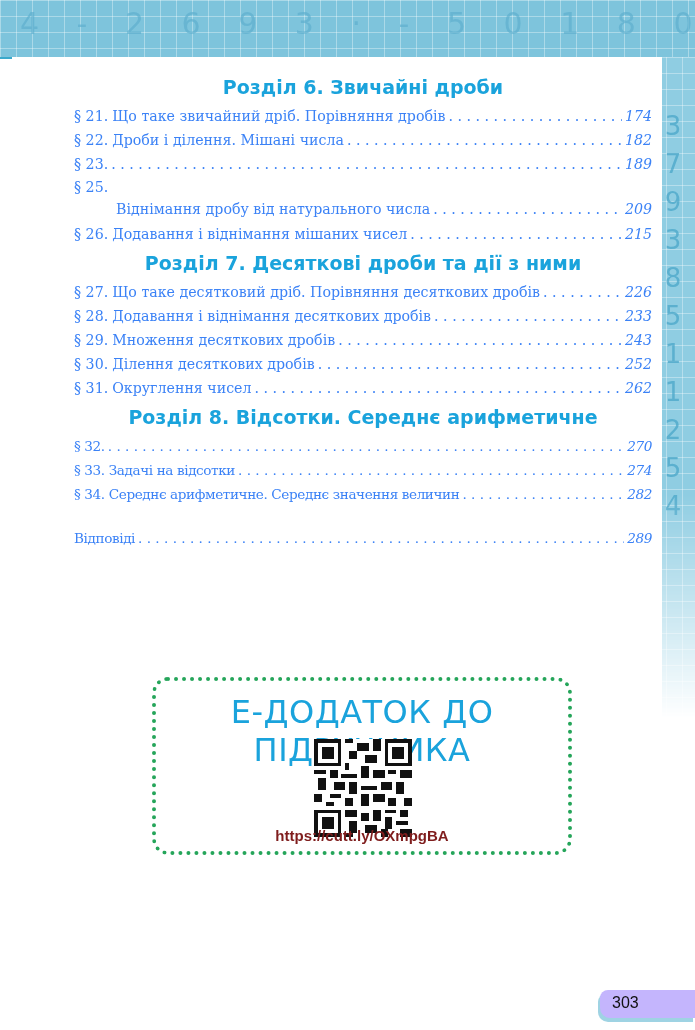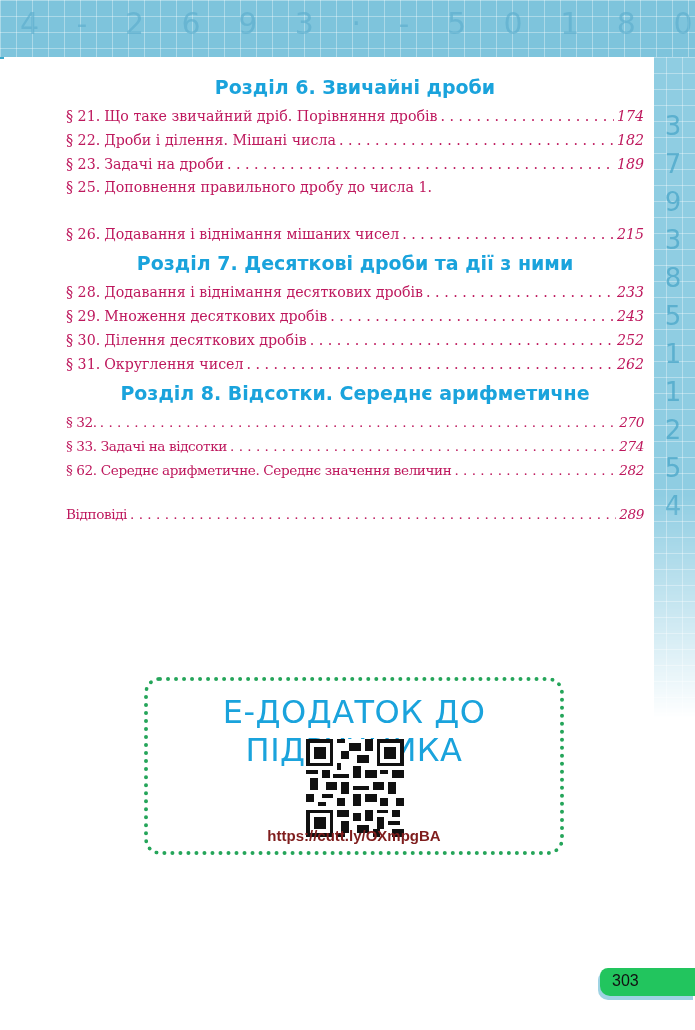--- a/index.html
+++ b/index.html
@@ -18,43 +18,43 @@
     position:absolute; left:650px; top:57px; width:45px; height:973px;
     background-color:#8fcde2;
     background-image:
       linear-gradient(rgba(255,255,255,0.35) 1px, transparent 1px),
       linear-gradient(90deg, rgba(255,255,255,0.35) 1px, transparent 1px);
     background-size:16px 16px;
     -webkit-mask-image:linear-gradient(#000 0%, #000 45%, transparent 68%);
     mask-image:linear-gradient(#000 0%, #000 45%, transparent 68%);
   }
   .right-stripe .vdigits { position:absolute; left:8px; top:50px; width:30px; font-family:"DejaVu Sans", sans-serif; font-size:26px; color:#4aa7c9; line-height:38px; text-align:center; opacity:.75; }
-  .page { position:absolute; left:4px; top:57px; width:650px; height:973px; background:#fff; }
+  .page { position:absolute; left:12px; top:57px; width:650px; height:973px; background:#fff; }
   .toc { position:absolute; left:62px; top:13px; width:578px; }
   .section-title { font-family:"DejaVu Sans", sans-serif; color:#1aa3dc; font-size:19px; text-align:center; margin:0; height:34px; line-height:34px; }
-  .entry { display:flex; align-items:baseline; font-size:14.2px; color:#be185d; line-height:24px; height:24px; white-space:nowrap; }
+  .entry { display:flex; align-items:baseline; font-size:14.2px; color:#3b82f6; line-height:24px; height:24px; white-space:nowrap; }
   .entry.two { height:46px; line-height:22px; flex-direction:column; align-items:stretch; }
   .entry .num { flex:0 0 auto; }
   .entry .text { flex:0 0 auto; padding-left:4px; }
   .entry .dots { flex:1 1 auto; overflow:hidden; letter-spacing:3px; margin:0 3px; }
   .entry .dots::before { content:". . . . . . . . . . . . . . . . . . . . . . . . . . . . . . . . . . . . . . . . . . . . . . . . . . . . . . . . . . . . . . . . . . . . . . . . . . . . ."; letter-spacing:0; }
   .entry .page-num { flex:0 0 auto;font-style:italic; }
   .line2 { display:flex; align-items:baseline; padding-left:38px; }
   .narrow { font-size:13.6px; letter-spacing:-0.4px; }
   .answers { margin-top:20px;justify-content:space-between; }
   .ebox {
     position:absolute; left:140px; top:620px; width:420px; height:178px;
     border:4px dotted #25a55a; border-radius:16px; box-sizing:border-box;
   }
   .ebox .title { font-family:"DejaVu Sans", sans-serif; color:#1aa3dc; font-size:32px; text-align:center; margin-top:12px; letter-spacing:0.5px; }
   .qr { position:absolute; left:157px; top:58px; width:100px; height:98px; }
   .ebox .url { position:absolute; left:0; right:0; top:146px; text-align:center; font-family:"Liberation Sans", sans-serif; font-weight:bold; font-size:15px; color:#7f1d1d; }
   .page-tab {
-    position:absolute; left:600px; top:968px; width:95px; height:28px;
-    background:#22c55e; border-radius:8px 0 0 10px;
+    position:absolute; left:600px; top:990px; width:95px; height:28px;
+    background:#c4b5fd; border-radius:8px 0 0 10px;
     box-shadow:-2px 4px 0 #9fd3e3;
   }
   .page-tab span { position:absolute; left:12px; top:4px; font-family:"Liberation Sans", sans-serif; font-size:16px; color:#111; }
 </style>
 </head>
 <body>
 
 <div class="top-band">
   <div class="digits">4 - 2 6 9 3 ·  - 5 0 1 8 0 V ÷ 4 /</div>
 </div>
@@ -85,38 +85,47 @@
       <span class="page-num">174</span>
     </div>
     <div class="entry">
       <span class="num">§ 22.</span>
       <span class="text">Дроби і ділення. Мішані числа</span>
       <span class="dots"></span>
       <span class="page-num">182</span>
     </div>
     <div class="entry">
       <span class="num">§ 23.</span>
-      <span class="text">Задачі на дроби</span>
       <span class="dots"></span>
       <span class="page-num">189</span>
     </div>
     <div class="entry two">
       <div style="display:flex;align-items:center;">
         <span class="num">§ 25.</span>
-        <span class="text">Доповнення правильного дробу до числа 1.</span>
+      </div>
+      <div class="line2">
+        <span class="text">Віднімання дробу від натурального числа</span>
+        <span class="dots"></span>
+        <span class="page-num">209</span>
       </div>
     </div>
     <div class="entry">
       <span class="num">§ 26.</span>
       <span class="text">Додавання і віднімання мішаних чисел</span>
       <span class="dots"></span>
       <span class="page-num">215</span>
     </div>
 
     <h2 class="section-title">Розділ 7. Десяткові дроби та дії з ними</h2>
+    <div class="entry">
+      <span class="num">§ 27.</span>
+      <span class="text">Що таке десятковий дріб. Порівняння десяткових дробів</span>
+      <span class="dots"></span>
+      <span class="page-num">226</span>
+    </div>
     <div class="entry">
       <span class="num">§ 28.</span>
       <span class="text">Додавання і віднімання десяткових дробів</span>
       <span class="dots"></span>
       <span class="page-num">233</span>
     </div>
     <div class="entry">
       <span class="num">§ 29.</span>
       <span class="text">Множення десяткових дробів</span>
       <span class="dots"></span>
@@ -141,21 +150,21 @@
       <span class="dots"></span>
       <span class="page-num">270</span>
     </div>
     <div class="entry narrow">
       <span class="num">§ 33.</span>
       <span class="text">Задачі на відсотки</span>
       <span class="dots"></span>
       <span class="page-num">274</span>
     </div>
     <div class="entry narrow">
-      <span class="num">§ 62.</span>
+      <span class="num">§ 34.</span>
       <span class="text">Середнє арифметичне. Середнє значення величин</span>
       <span class="dots"></span>
       <span class="page-num">282</span>
     </div>
 
     <div class="entry narrow answers">
       <span class="text" style="padding-left:0">Відповіді</span>
       <span class="dots"></span>
       <span class="page-num">289</span>
     </div>

